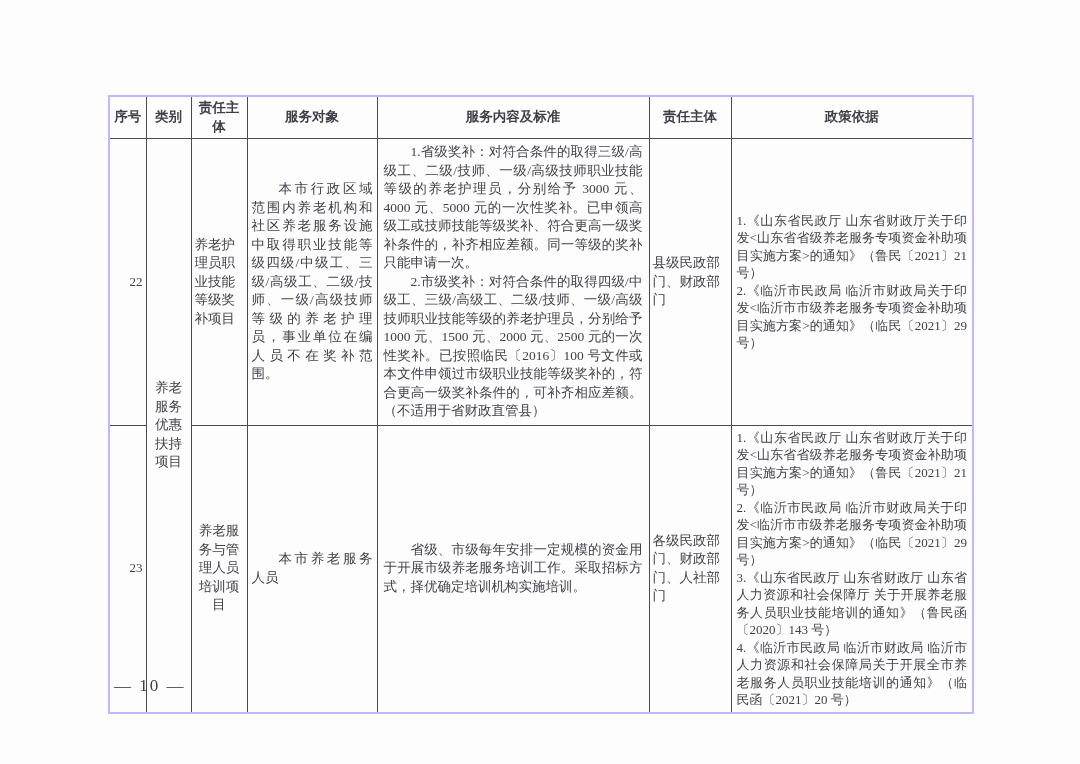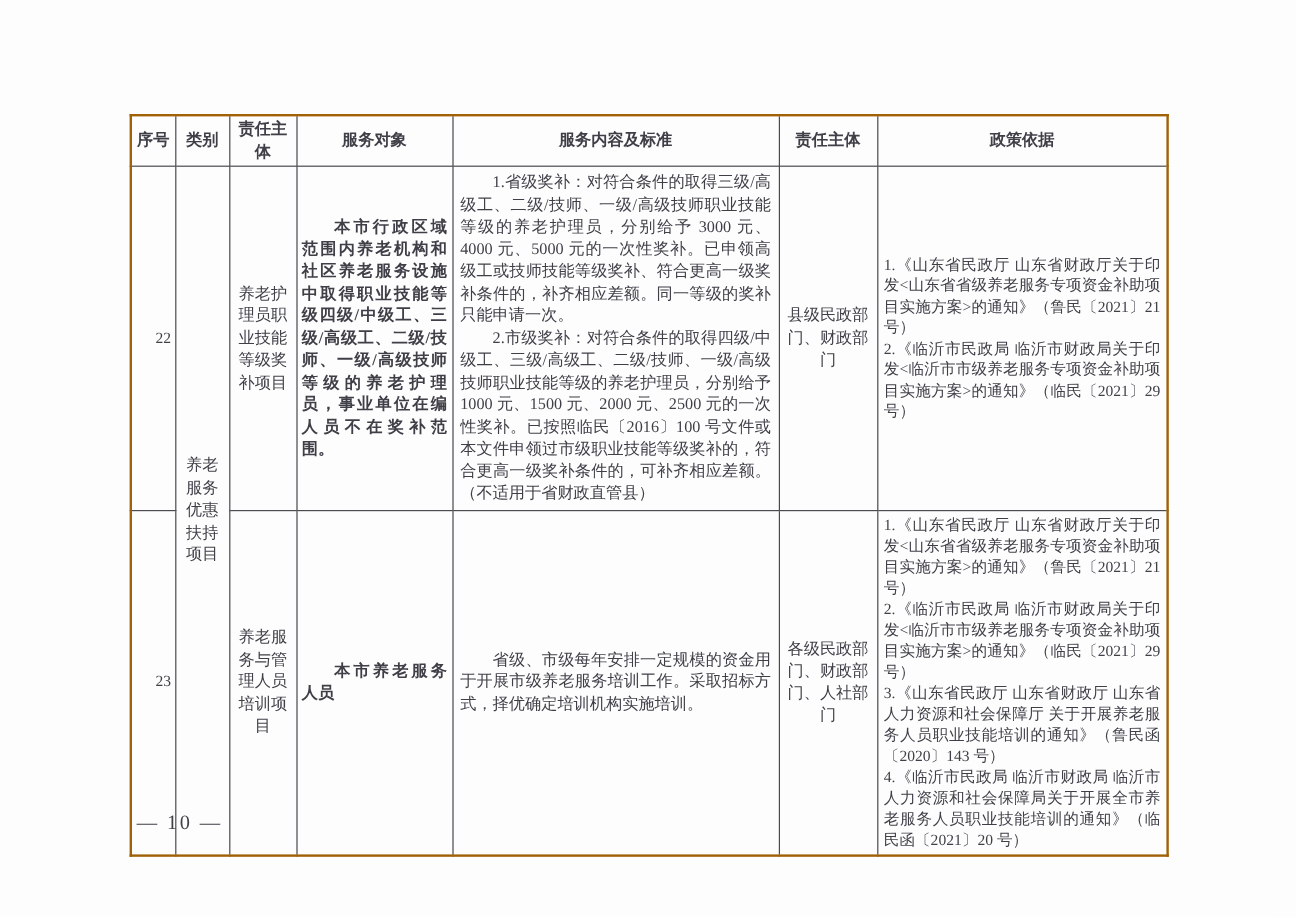--- a/index.html
+++ b/index.html
@@ -14,21 +14,21 @@
     width: 1080px; height: 764px;
     background: #fdfdfd;
     overflow: hidden;
   }
   table.policy-table {
     position: absolute;
     left: 108px; top: 95px;
     width: 864px;
     border-collapse: collapse;
     table-layout: fixed;
-    border: 2px solid #a16207;
+    border: 2px solid #c4b5fd;
   }
   col.c1 { width: 37px; }
   col.c2 { width: 45px; }
   col.c3 { width: 56px; }
   col.c4 { width: 130px; }
   col.c5 { width: 272px; }
   col.c6 { width: 82px; }
   col.c7 { width: 242px; }
   th, td {
     border: 1px solid #4a4a50;
@@ -40,25 +40,25 @@
   thead tr { height: 33px; }
   tr.row-22 { height: 262px; }
   tr.row-23 { height: 250px; }
   th {
     font-family: "Liberation Sans", "DejaVu Sans", sans-serif;
     font-weight: 700;
     font-size: 13.5px;
     text-align: center;
     padding: 2px;
   }
-  td.c-center { text-align: center; padding: 3px; }
+  td.c-center { padding: 3px; }
   td.c-serial { text-align: right; font-size: 13px; padding: 3px; }
   td.c-category { text-align: center; padding: 3px 2px; }
   td.c-project-left { text-align: center; padding: 3px 4px; }
-  td.c-target { text-align: justify; padding: 4px 4px; font-weight: bold; }
+  td.c-target { text-align: justify; padding: 4px 4px; }
   td.c-content { text-align: justify; padding: 4px 6px; line-height: 18.5px; }
   td.c-policy { text-align: justify; padding: 3px 5px; font-size: 13px; line-height: 17.5px; }
   p { margin: 0; }
   p.indent { text-indent: 2em; }
   .page-number {
     position: absolute;
     left: 114px; top: 676px;
     font-size: 17px;
     letter-spacing: 2px;
     color: #3f3f48;

